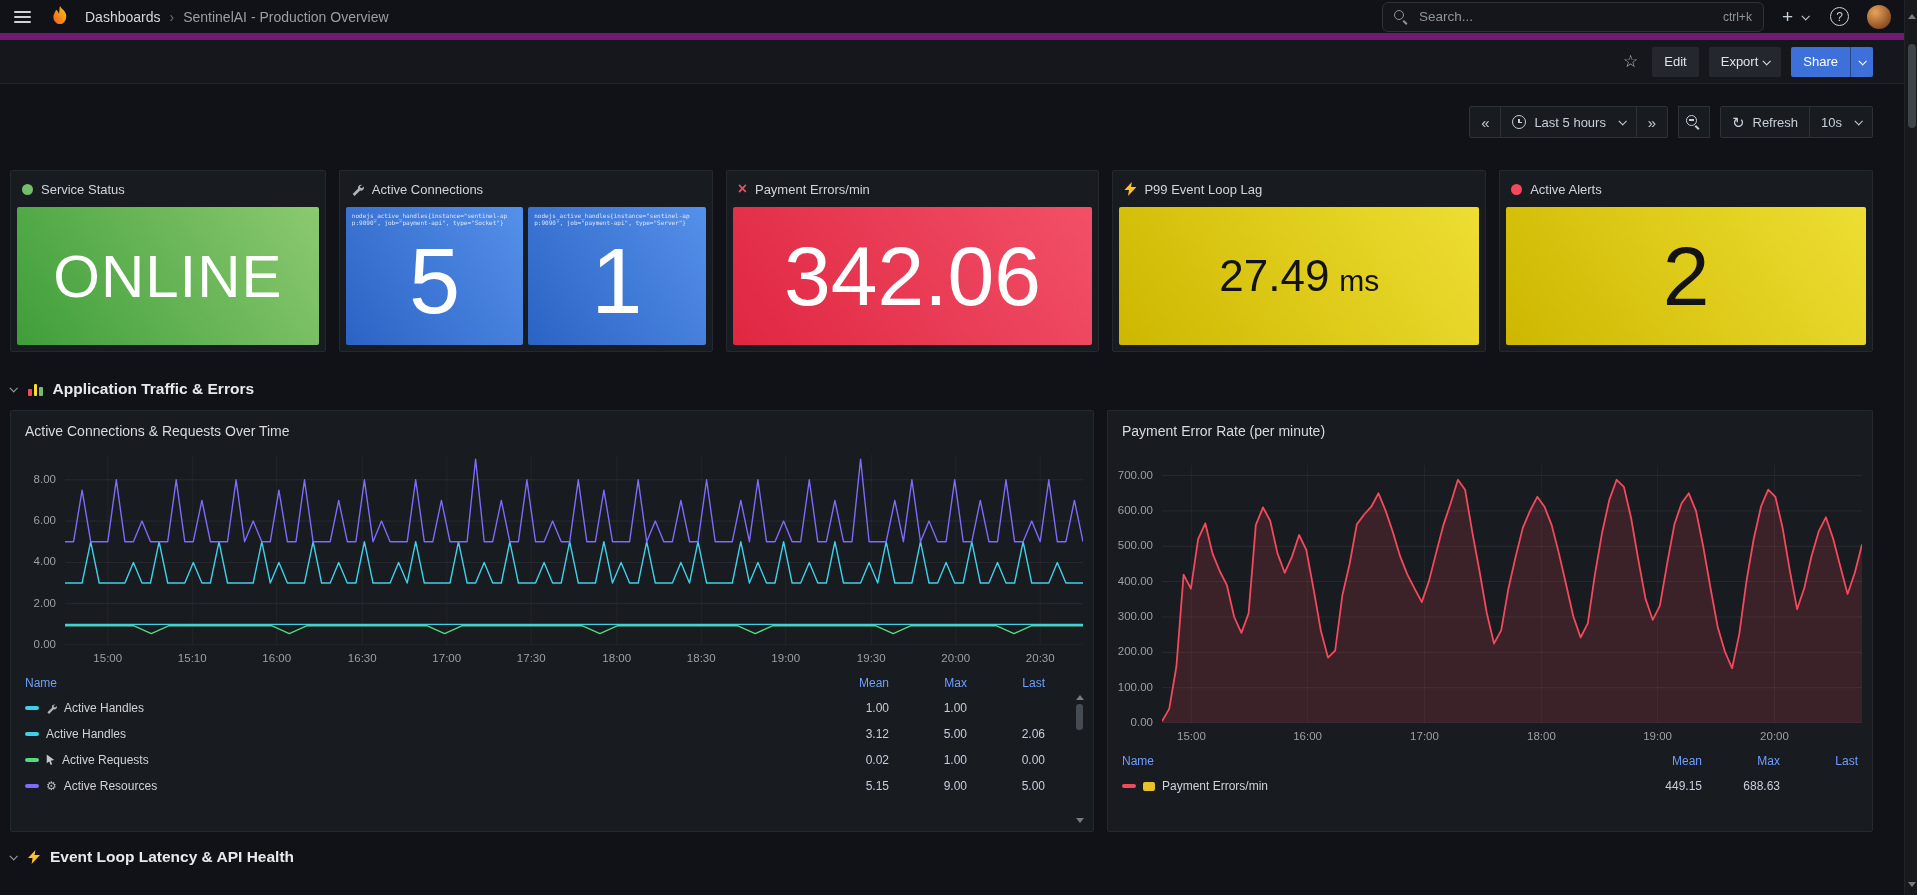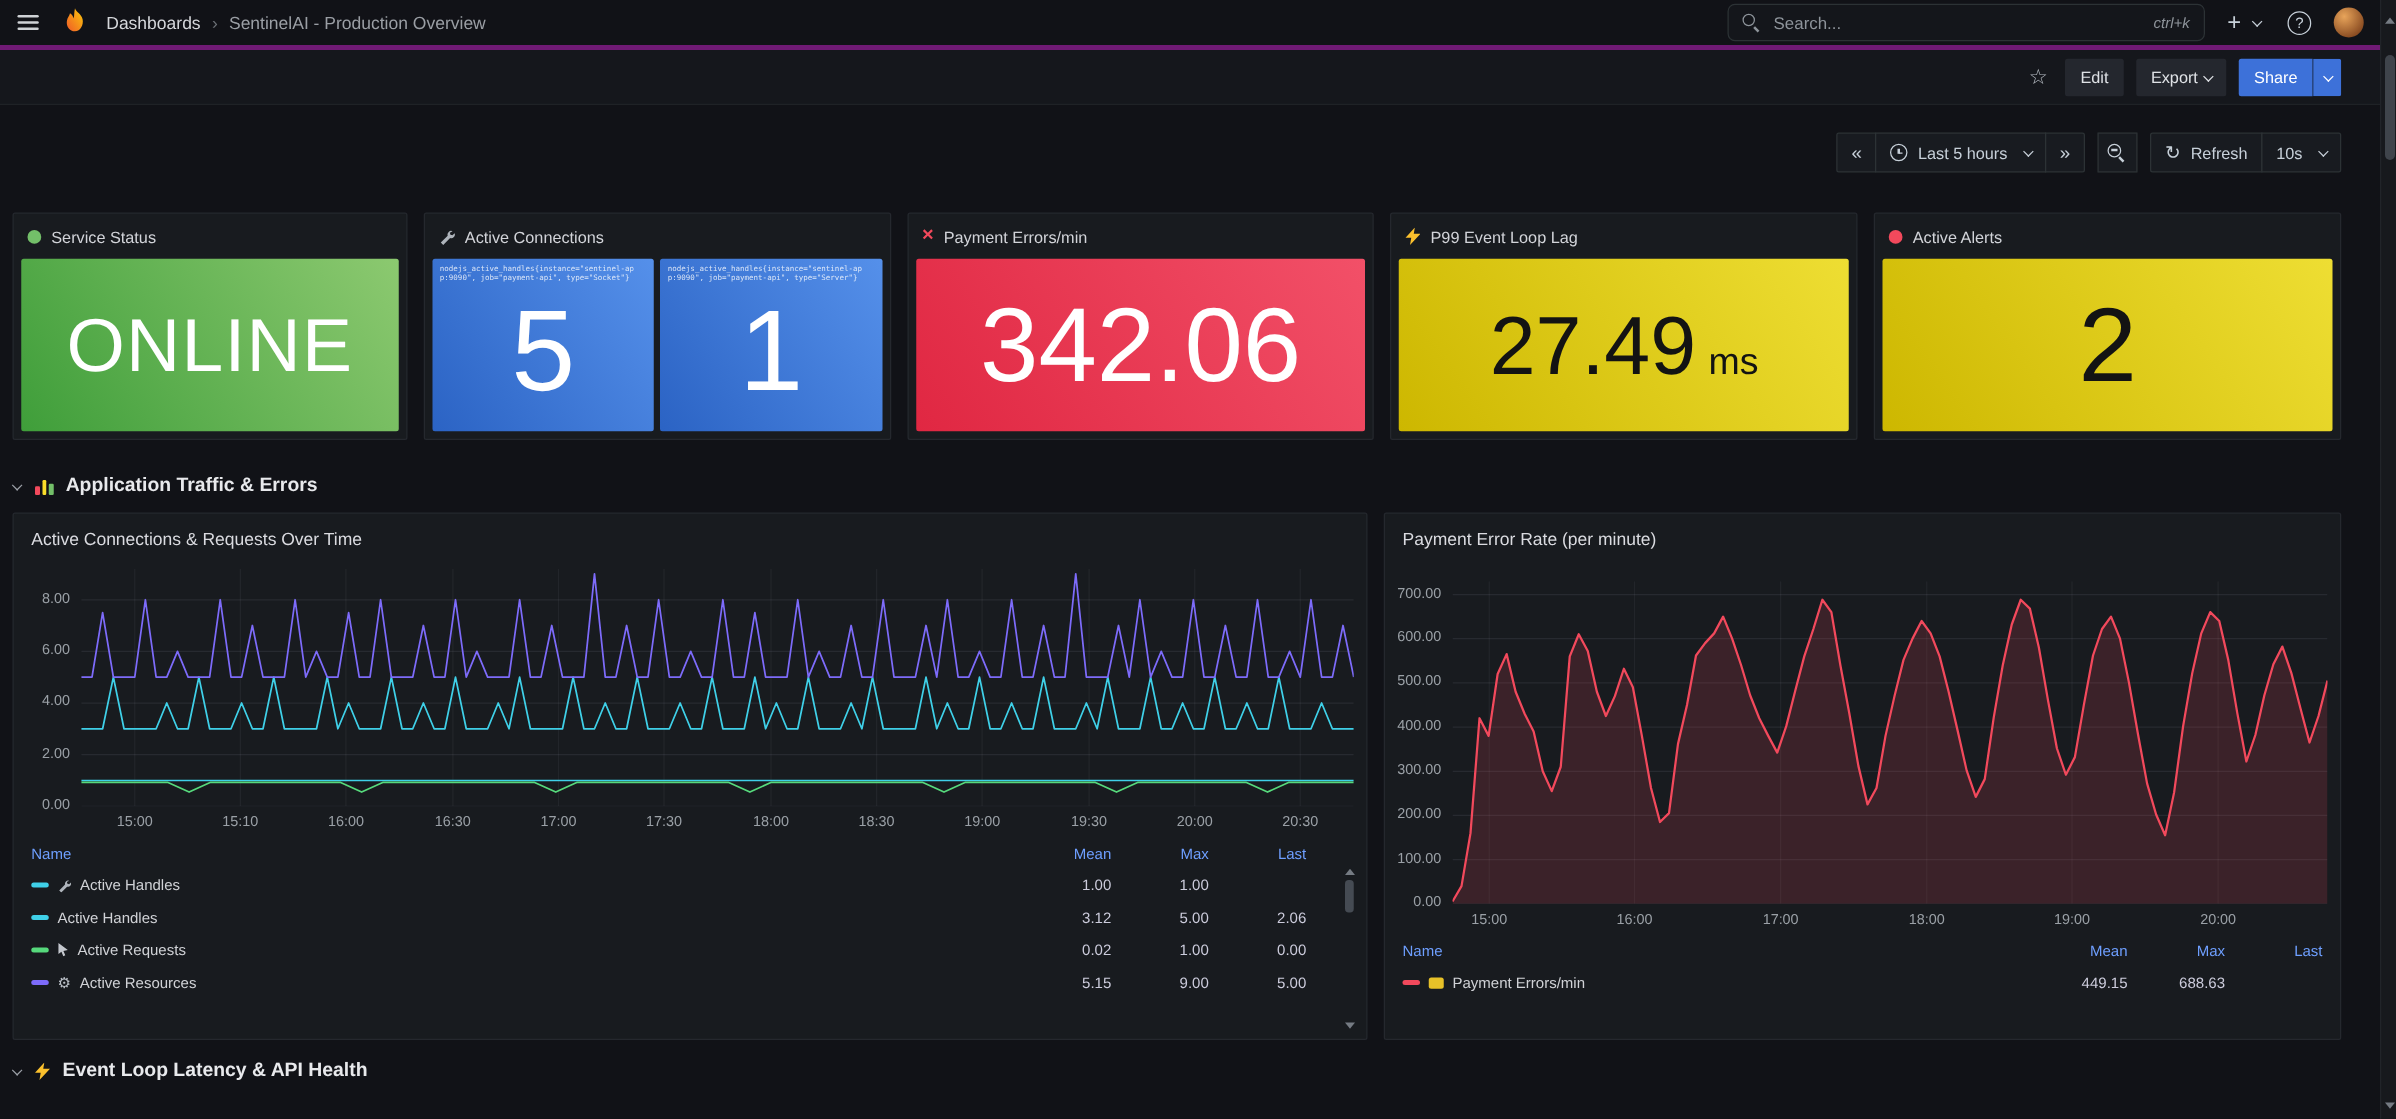--- a/index.html
+++ b/index.html
@@ -3,35 +3,35 @@
 <meta charset="utf-8">
 <style>
   html,body{margin:0;padding:0;background:#111217;}
   body{width:1917px;height:895px;overflow:hidden;color:#ccccdc;
        font-family:"Liberation Sans","DejaVu Sans",sans-serif;}
   *{box-sizing:border-box;}
   button{font-family:inherit;}
 
   
   .topnav{height:40px;display:flex;align-items:center;padding:0 26px 0 10px;gap:12px;
-          border-bottom:4px solid #701a75;background:#111217;}
+          border-bottom:7px solid #701a75;background:#111217;}
   .iconbtn{background:none;border:none;color:#c7d0d9;cursor:pointer;display:flex;
            align-items:center;gap:4px;padding:4px;}
   .hamburger i{display:block;width:17px;height:2px;background:#cfd2d6;margin:3px 0;border-radius:1px;}
   .logo{display:flex;align-items:center;}
   .breadcrumb{display:flex;align-items:center;gap:9px;font-size:14px;}
   .breadcrumb a{color:#d5d7db;text-decoration:none;cursor:pointer;}
   .sep{color:#6c7076;}
   .crumb-cur{color:#9a9ea4;}
   .nav-right{margin-left:auto;display:flex;align-items:center;gap:14px;}
   .searchbox{width:382px;height:30px;background:#14161b;border:1px solid #2c3235;border-radius:6px;
              display:flex;align-items:center;gap:9px;padding:0 11px;color:#8e949b;}
   .searchbox input{flex:1;background:transparent;border:none;outline:none;color:#c7cbd1;font-size:13.5px;}
   .searchbox input::placeholder{color:#8e949b;}
-  .kbd{font-size:12px;color:#8e949b;font-style:italic;}
+  .kbd{font-size:12px;color:#8e949b;}
   .plus{font-size:19px;line-height:1;}
   .helpcirc{width:19px;height:19px;border:1.6px solid #c7d0d9;border-radius:50%;font-size:12px;
             display:flex;align-items:center;justify-content:center;}
   .avatar{width:24px;height:24px;border-radius:50%;
           background:radial-gradient(circle at 35% 30%,#e8a45a,#8a4c22 75%);display:inline-block;}
 
   .caret{width:6px;height:6px;border-right:1.6px solid currentColor;border-bottom:1.6px solid currentColor;
          transform:rotate(45deg) translateY(-1px);display:inline-block;margin-left:5px;flex:none;}
 
   
@@ -95,21 +95,21 @@
   .v-online{font-size:60px;letter-spacing:1px;}
   .v-big{font-size:84px;}
   .v-dark{color:#131313;}
   .conn-body{flex:1;margin:0 6px 6px;display:flex;gap:5px;}
   .conn-cell{flex:1;border-radius:2px;position:relative;display:flex;align-items:center;justify-content:center;}
   .conn-label{position:absolute;top:5px;left:6px;right:16px;font-size:6px;line-height:7px;
               color:rgba(255,255,255,.8);max-height:22px;overflow:hidden;word-break:break-all;
               font-family:"DejaVu Sans Mono",monospace;}
   .conn-value{font-size:92px;font-weight:500;color:#fff;padding-top:10px;}
   .lag-wrap{display:flex;align-items:baseline;gap:10px;}
-  .lag-num{font-size:66px;font-weight:500;}
+  .lag-num{font-size:44px;font-weight:500;}
   .lag-unit{font-size:30px;font-weight:500;}
 
   
   .sectionhead{display:flex;align-items:center;gap:10px;margin-top:24px;height:26px;}
   .sectionhead .caret{color:#9da1a8;margin:0 2px 0 0;}
   .section-title{font-size:15.5px;font-weight:700;color:#e8e9ec;}
   .icon-bars{display:flex;align-items:flex-end;gap:2px;height:13px;}
   .icon-bars i{width:3.5px;border-radius:1px;display:block;}
   .mt12{margin-top:12px;}
 

